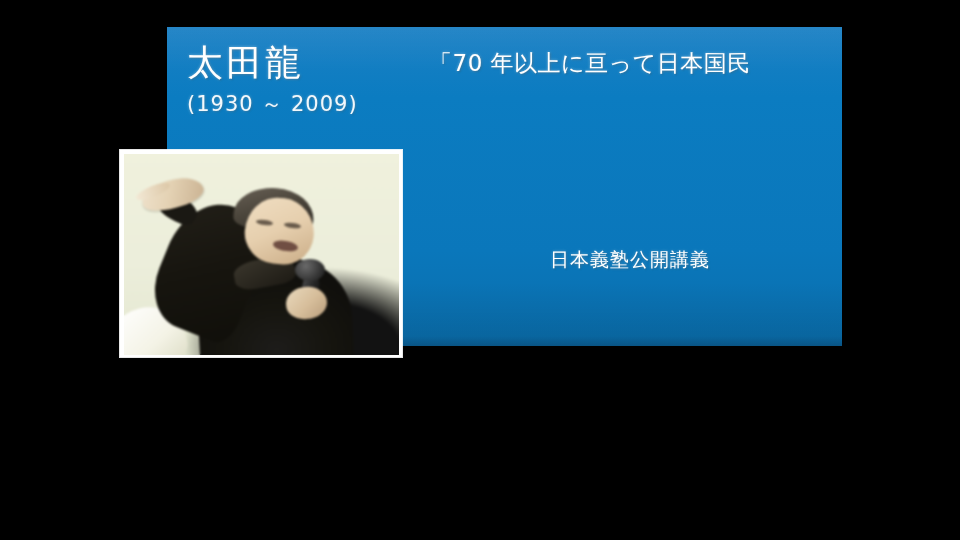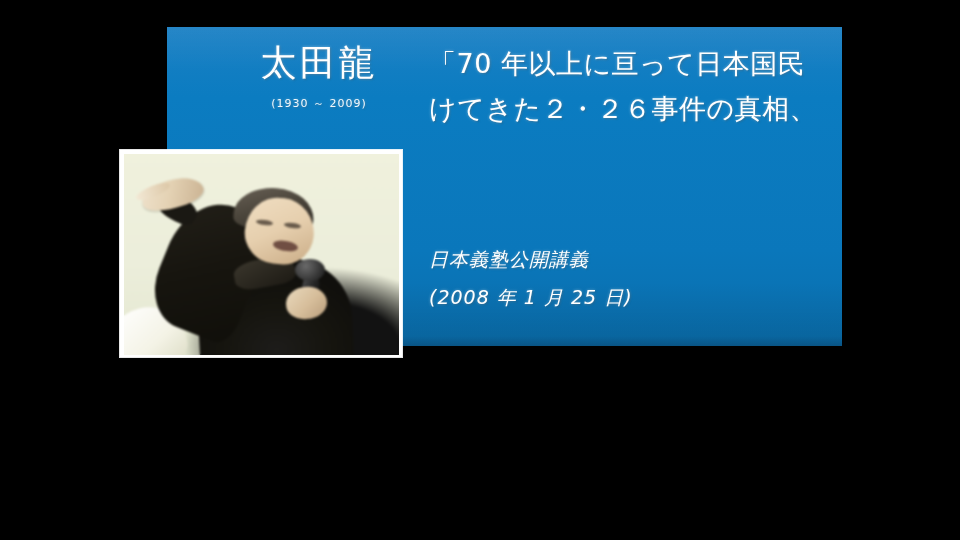--- a/index.html
+++ b/index.html
@@ -47,73 +47,72 @@
                 rgba(255,255,255,0.05) 0%,
                 rgba(255,255,255,0.00) 14%,
                 rgba(0,0,0,0.00) 80%,
                 rgba(0,0,0,0.10) 100%);
     pointer-events: none;
   }
 
   
   .name-block {
     position: absolute;
-    left: 43px;
+    left: 20px;
     top: 14px;
     width: 218px;
-    text-align: center;
     z-index: 3;
   }
   .speaker-name {
     color: #ffffff;
     font-size: 36px;
     line-height: 44px;
     letter-spacing: 3px;
     font-weight: 500;
     text-shadow: 0 0 3px rgba(255,255,255,0.45),
                  1px 1px 2px rgba(0,0,0,0.25);
     white-space: nowrap;
   }
   .speaker-years {
     margin-top: 8px;
     color: #f2f8fc;
-    font-size: 11px;
+    font-size: 21px;
     line-height: 22px;
     letter-spacing: 1px;
     text-shadow: 0 0 3px rgba(255,255,255,0.40),
                  1px 1px 2px rgba(0,0,0,0.22);
     white-space: nowrap;
   }
 
   
   .quote-block {
     position: absolute;
     left: 262px;
     top: 14px;
     width: 402px;
     z-index: 3;
   }
   .quote-line {
     color: #ffffff;
-    font-size: 27px;
+    font-size: 23px;
     line-height: 45px;
     letter-spacing: 0.5px;
     white-space: nowrap;
     text-shadow: 0 0 3px rgba(255,255,255,0.45),
                  1px 1px 2px rgba(0,0,0,0.28);
   }
 
   
   .attribution {
     position: absolute;
     left: 262px;
     top: 213px;
     width: 402px;
+    text-align: center;
     z-index: 3;
-    font-style: italic;
   }
   .attrib-line {
     color: #ffffff;
     font-size: 19px;
     line-height: 38px;
     letter-spacing: 1px;
     white-space: nowrap;
     text-shadow: 0 0 3px rgba(255,255,255,0.42),
                  1px 1px 2px rgba(0,0,0,0.26);
   }
@@ -308,26 +307,24 @@
 
   <div class="quote-panel">
 
     <div class="name-block">
       <div class="speaker-name">太田龍</div>
       <div class="speaker-years">(1930 ～ 2009)</div>
     </div>
 
     <div class="quote-block">
       <div class="quote-line">「70 年以上に亘って日本国民</div>
-      <div class="quote-line">けてきた２・２６事件の真相、</div>
     </div>
 
     <div class="attribution">
       <div class="attrib-line">日本義塾公開講義</div>
-      <div class="attrib-line">(2008 年 1 月 25 日)</div>
     </div>
 
   </div>
 
   <div class="photo-frame">
     <div class="photo">
       <div class="bg-blob"></div>
       <div class="fig-torso"></div>
       <div class="fig-arm"></div>
       <div class="fig-cuff"></div>

